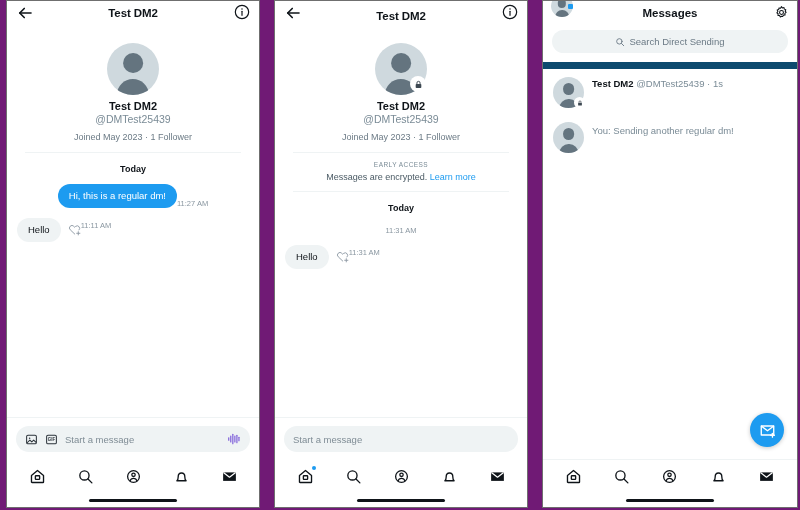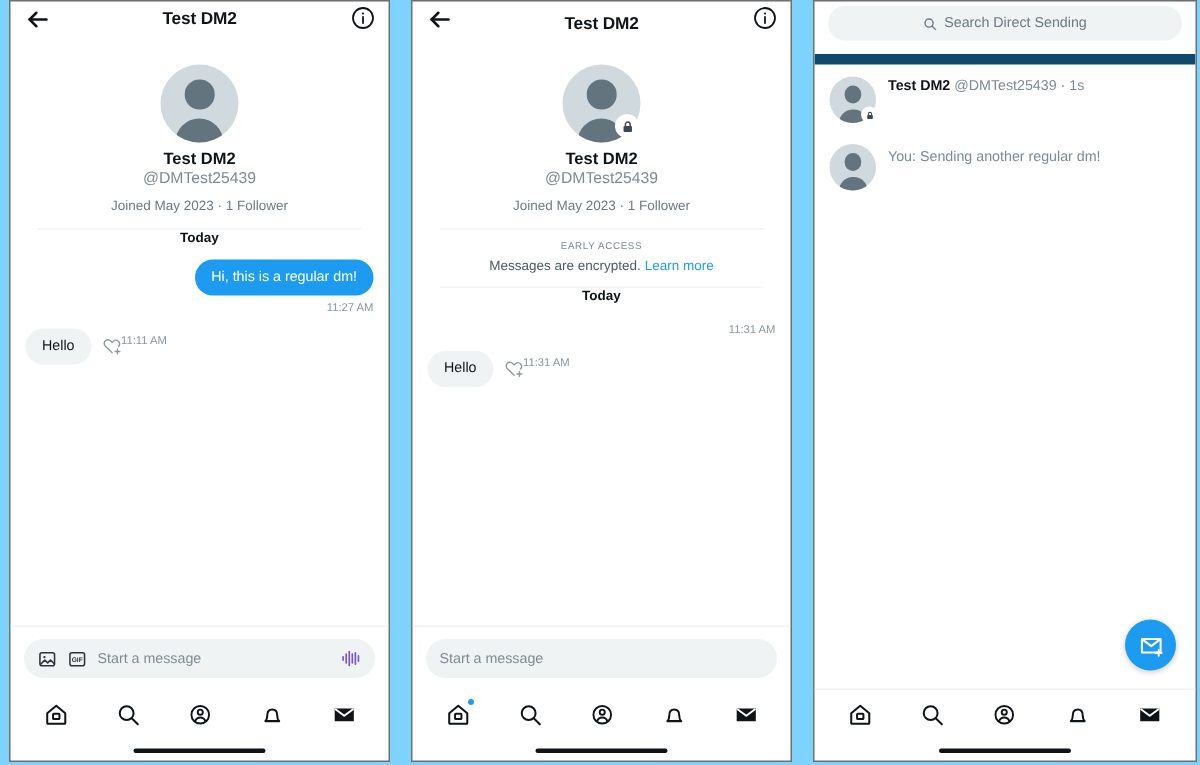--- a/index.html
+++ b/index.html
@@ -5,21 +5,21 @@
   * { box-sizing: border-box; margin: 0; padding: 0; }
   html, body {
     width: 800px; height: 510px;
     background: #ffffff;
     font-family: "Liberation Sans", sans-serif;
     overflow: hidden;
   }
   .canvas {
     position: relative;
     width: 800px; height: 510px;
-    background: #7dd3fc;
+    background: #701a75;
     display: flex;
     align-items: flex-start;
   }
 
   
   .phone {
     position: relative;
     height: 508px;
     background: #ffffff;
     border: 1px solid #6f6f6f;
@@ -146,23 +146,24 @@
   .thread {
     flex: 1 1 auto;
     padding: 0 10px;
     position: relative;
   }
   .day-sep {
     text-align: center;
     font-size: 9px;
     font-weight: bold;
     color: #0f1419;
+    margin-top: 11px;
   }
   .row { display: flex; margin-top: 10px; }
-  .row.out { justify-content: flex-start; flex-direction: column; align-items: flex-end; }
+  .row.out { justify-content: center; flex-direction: row; align-items: flex-end; }
   .row.in { flex-direction: row; align-items: flex-start; }
   .bubble {
     max-width: 72%;
     padding: 6px 11px;
     font-size: 9.5px;
     line-height: 1.25;
     border-radius: 15px;
   }
   .bubble.out {
     background: #1d9bf0;
@@ -571,20 +572,32 @@
       </div>
     </div>
 
     <div class="home-bar">
         <i></i>
       </div>
   </div>
 
   <div class="phone p3">
 
+    <div class="msg-head">
+      <div class="msg-avatar">
+        <div class="head"></div>
+        <div class="body"></div>
+      </div>
+      <span class="msg-avatar-badge"></span>
+      <div class="msg-title">Messages</div>
+      <svg class="gear-icon" viewBox="0 0 24 24" fill="none" stroke="currentColor" stroke-width="1.7">
+        <circle cx="12" cy="12" r="3.1"></circle>
+        <path d="M12 2.6l1.5 2.1 2.5-.6 .5 2.5 2.4 .9-1.1 2.3 1.6 2-2 1.6 .3 2.6-2.6 .2-1.2 2.3L12 17.9l-1.9 1.2-1.2-2.3-2.6-.2 .3-2.6-2-1.6 1.6-2L5.1 8.1l2.4-.9 .5-2.5 2.5 .6z" stroke-linejoin="round"></path>
+      </svg>
+    </div>
 
     <div class="search-wrap">
       <div class="search-bar">
         <svg viewBox="0 0 24 24" fill="none" stroke="currentColor" stroke-width="2.2" stroke-linecap="round">
           <circle cx="10.5" cy="10.5" r="6.5"></circle>
             <line x1="15.5" y1="15.5" x2="21" y2="21"></line>
         </svg>
         <span>Search Direct Sending</span>
       </div>
     </div>

